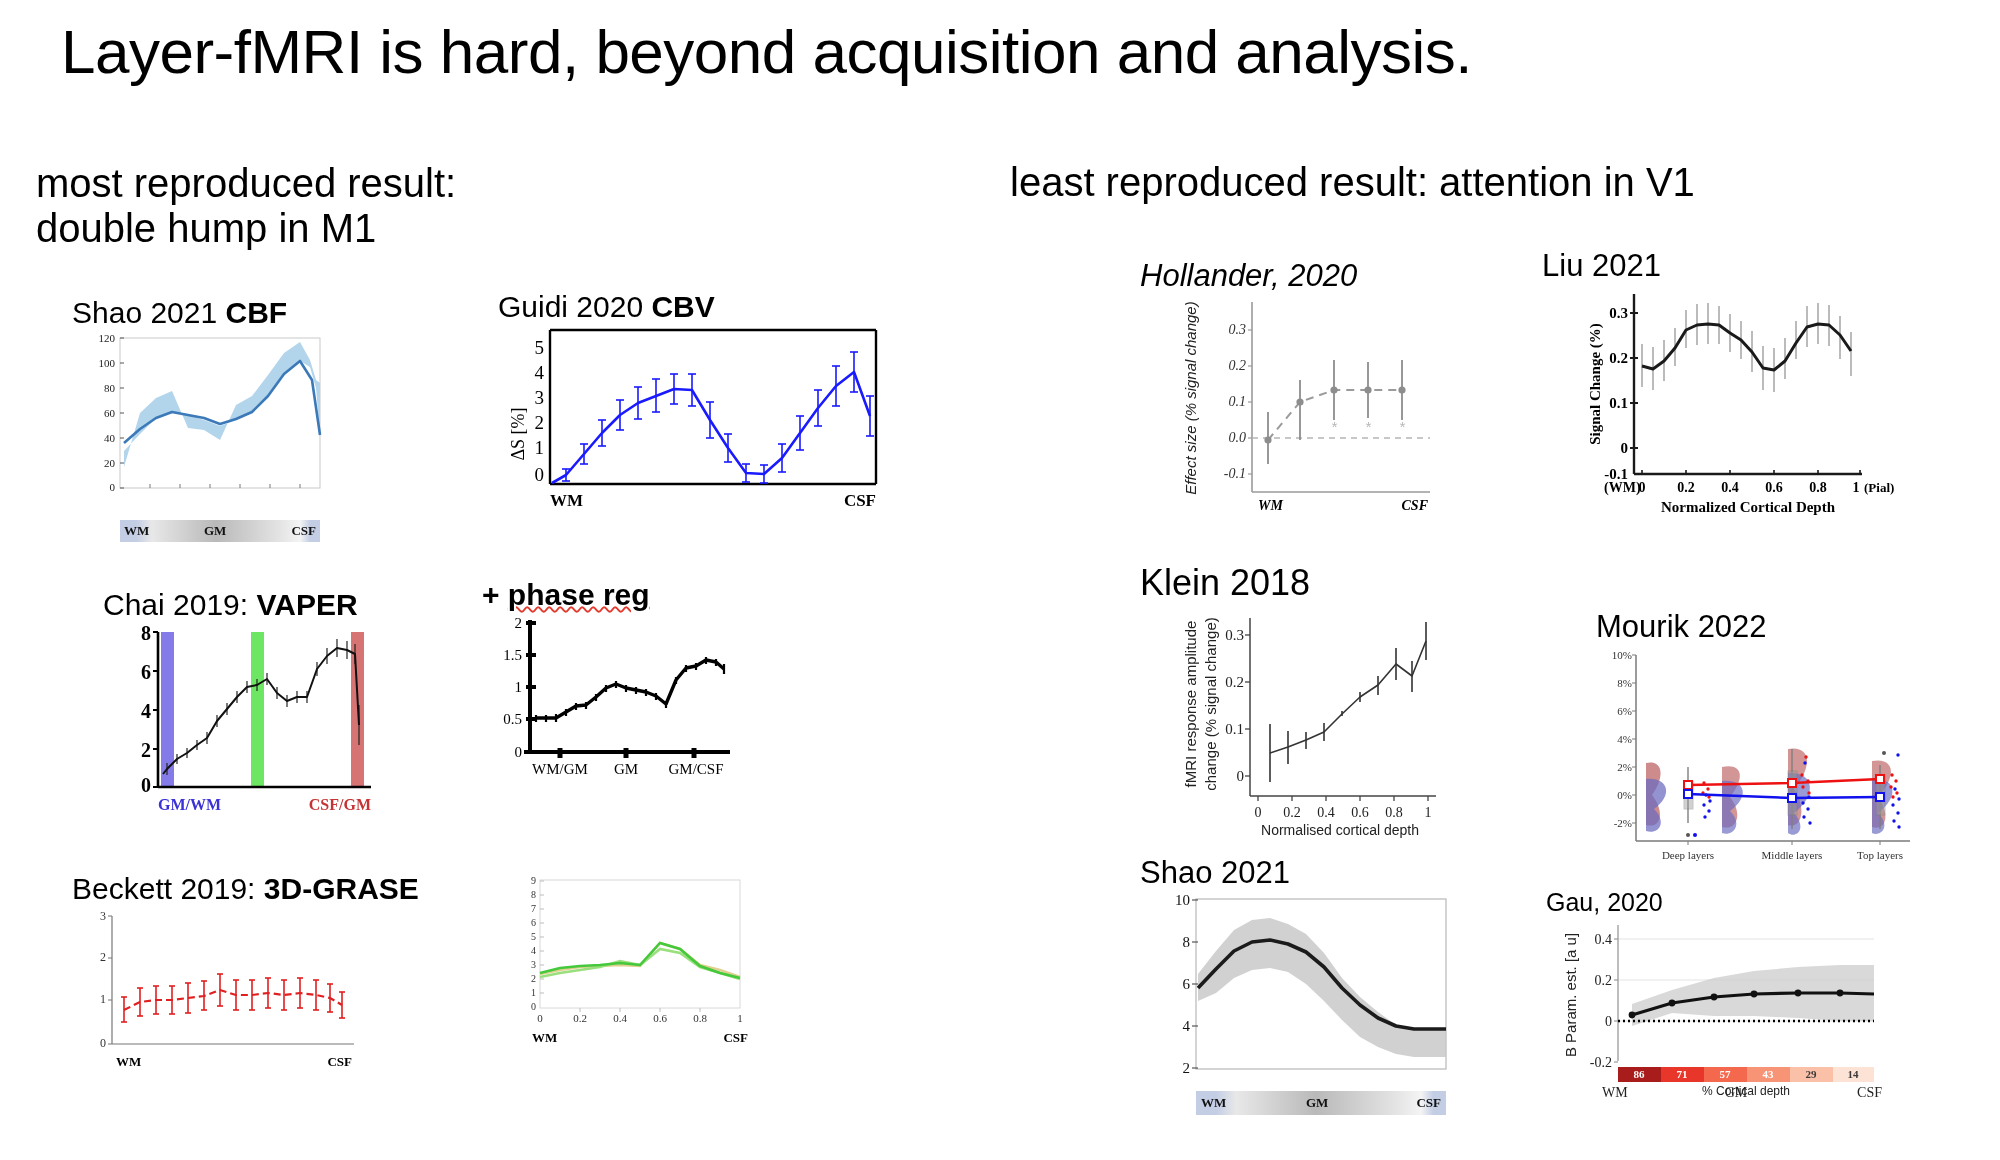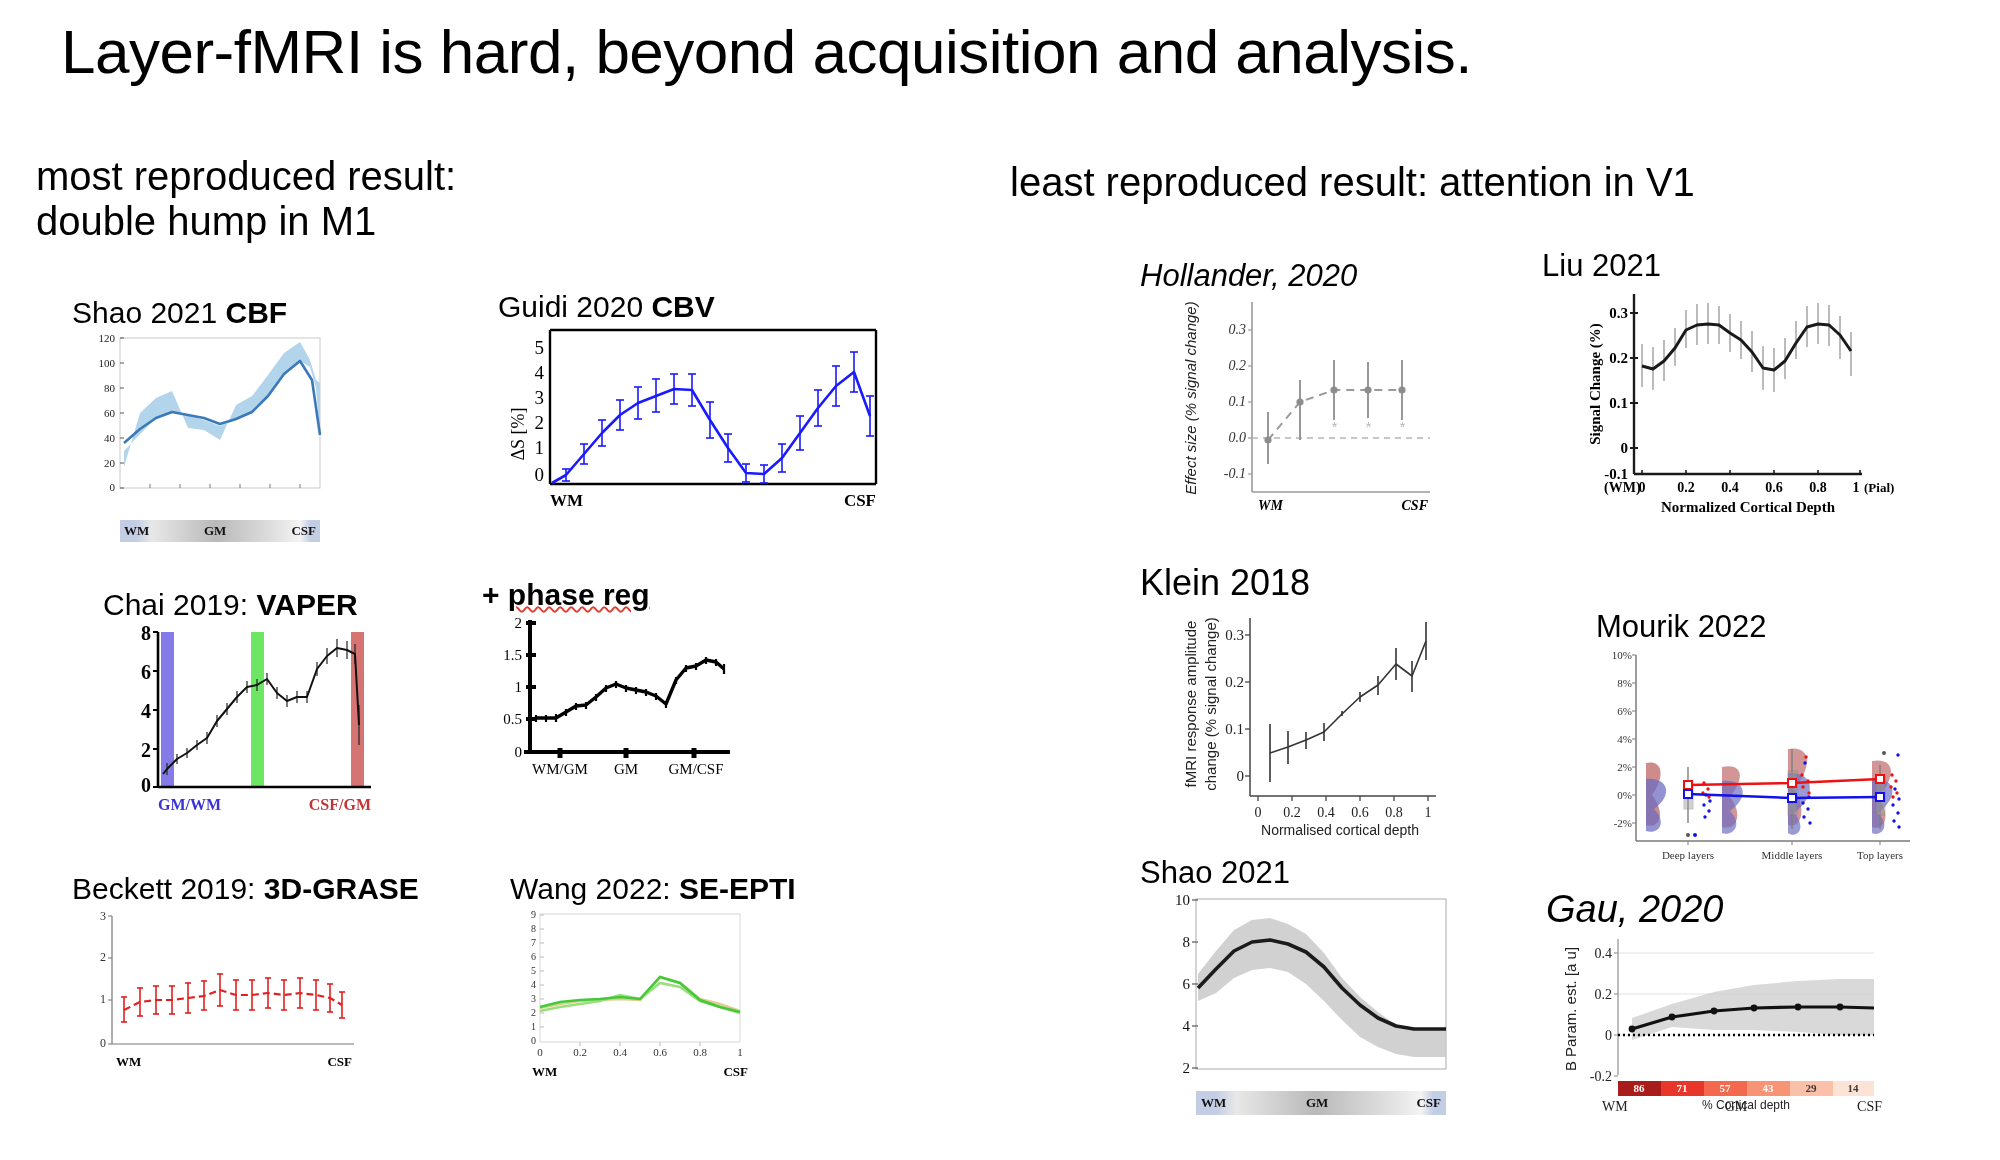--- a/index.html
+++ b/index.html
@@ -1,20 +1,20 @@
 <!DOCTYPE html>
 <html><head>
 <meta charset="utf-8">
 <style>
   html,body{margin:0;padding:0;background:#fff;}
   body{width:2000px;height:1160px;position:relative;font-family:"Liberation Sans",sans-serif;color:#000;overflow:hidden;}
   .abs{position:absolute;}
   #slide-title{left:61px;top:16px;font-size:62px;letter-spacing:-0.5px;white-space:nowrap;}
   .section-head{font-size:40px;line-height:1.12;white-space:nowrap;}
-  #left-head{left:36px;top:154px;}
+  #left-head{left:36px;top:161px;}
   #right-head{left:1010px;top:160px;}
   .panel-title{font-size:30px;white-space:nowrap;}
   .panel-title b{font-weight:bold;}
   svg{display:block;overflow:visible;}
   .tick-lbl{font-family:"Liberation Serif",serif;}
   .spell{text-decoration:underline;text-decoration-style:wavy;text-decoration-color:#e23b2e;text-decoration-thickness:2px;}
   .gradbar{height:22px;display:flex;align-items:center;position:relative;
      background:linear-gradient(to right,#c3cde4 0%,#c3cde4 8%,#e8e8e8 16%,#b9b9b9 48%,#e4e4e4 80%,#f4f4f4 90%,#c3cde4 95%,#c3cde4 100%);}
   .gradbar span{position:absolute;font-family:"Liberation Serif",serif;font-weight:bold;font-size:13px;color:#111;}
 </style>
@@ -329,23 +329,20 @@
         <line x1="267" y1="86" x2="273" y2="86"></line>
         <line x1="267" y1="112" x2="273" y2="112"></line>
     </g>
     <polyline points="52,104 68,96 84,94 100,94 116,92 132,90 148,84 164,89 180,89 196,87 212,89 228,87 244,89 258,92 270,99" fill="none" stroke="#e02020" stroke-width="2.2" stroke-dasharray="7 4" stroke-linejoin="round"></polyline>
     <text x="44" y="160" class="tick-lbl" font-size="13" font-weight="bold">WM</text>
     <text x="280" y="160" class="tick-lbl" font-size="13" font-weight="bold" text-anchor="end">CSF</text>
   </svg>
 </div>
 
 <div class="abs" style="left:510px;top:872px;">
-  <div class="panel-title">
-    <span>Wang 2022: </span><b>SE-EPTI</b>
-  </div>
   <svg width="260" height="178" viewBox="0 0 260 178">
     <rect x="30" y="8" width="200" height="128" fill="#fff" stroke="#d8d8d8" stroke-width="1"></rect>
     <g class="tick-lbl" font-size="10" fill="#333" text-anchor="end">
       <text x="26" y="12">9</text>
         <text x="26" y="26">8</text>
         <text x="26" y="40">7</text>
       <text x="26" y="54">6</text>
         <text x="26" y="68">5</text>
         <text x="26" y="82">4</text>
       <text x="26" y="96">3</text>
@@ -697,21 +694,21 @@
     <polyline points="58,97 76,78 94,60 112,51 130,49 148,53 166,61 184,76 202,97 220,114 238,127 256,135 274,138 290,138 306,138" fill="none" stroke="#1b1b1b" stroke-width="3.6" stroke-linejoin="round"></polyline>
   </svg>
   <div class="gradbar" style="width:250px;margin-left:56px;height:24px;">
     <span style="left:5px;">WM</span>
     <span style="left:110px;">GM</span>
     <span style="right:5px;">CSF</span>
   </div>
 </div>
 
 <div class="abs" style="left:1546px;top:888px;">
-  <div class="panel-title" style="font-size:38px;font-style:italic;">Gau, 2020</div>
+  <div class="panel-title" style="font-size:25px;">Gau, 2020</div>
   <svg width="340" height="190" viewBox="0 0 340 190">
     <rect x="72" y="8" width="256" height="136" fill="#fff"></rect>
     <g stroke="#e4e4e4" stroke-width="1.2">
       <line x1="72" y1="22" x2="328" y2="22"></line>
         <line x1="72" y1="63" x2="328" y2="63"></line>
         <line x1="72" y1="104" x2="328" y2="104"></line>
     </g>
     <line x1="72" y1="8" x2="72" y2="144" stroke="#9a9a9a" stroke-width="1.3"></line>
     <g class="tick-lbl" font-size="14" fill="#222" text-anchor="end">
       <text x="66" y="27">0.4</text>

